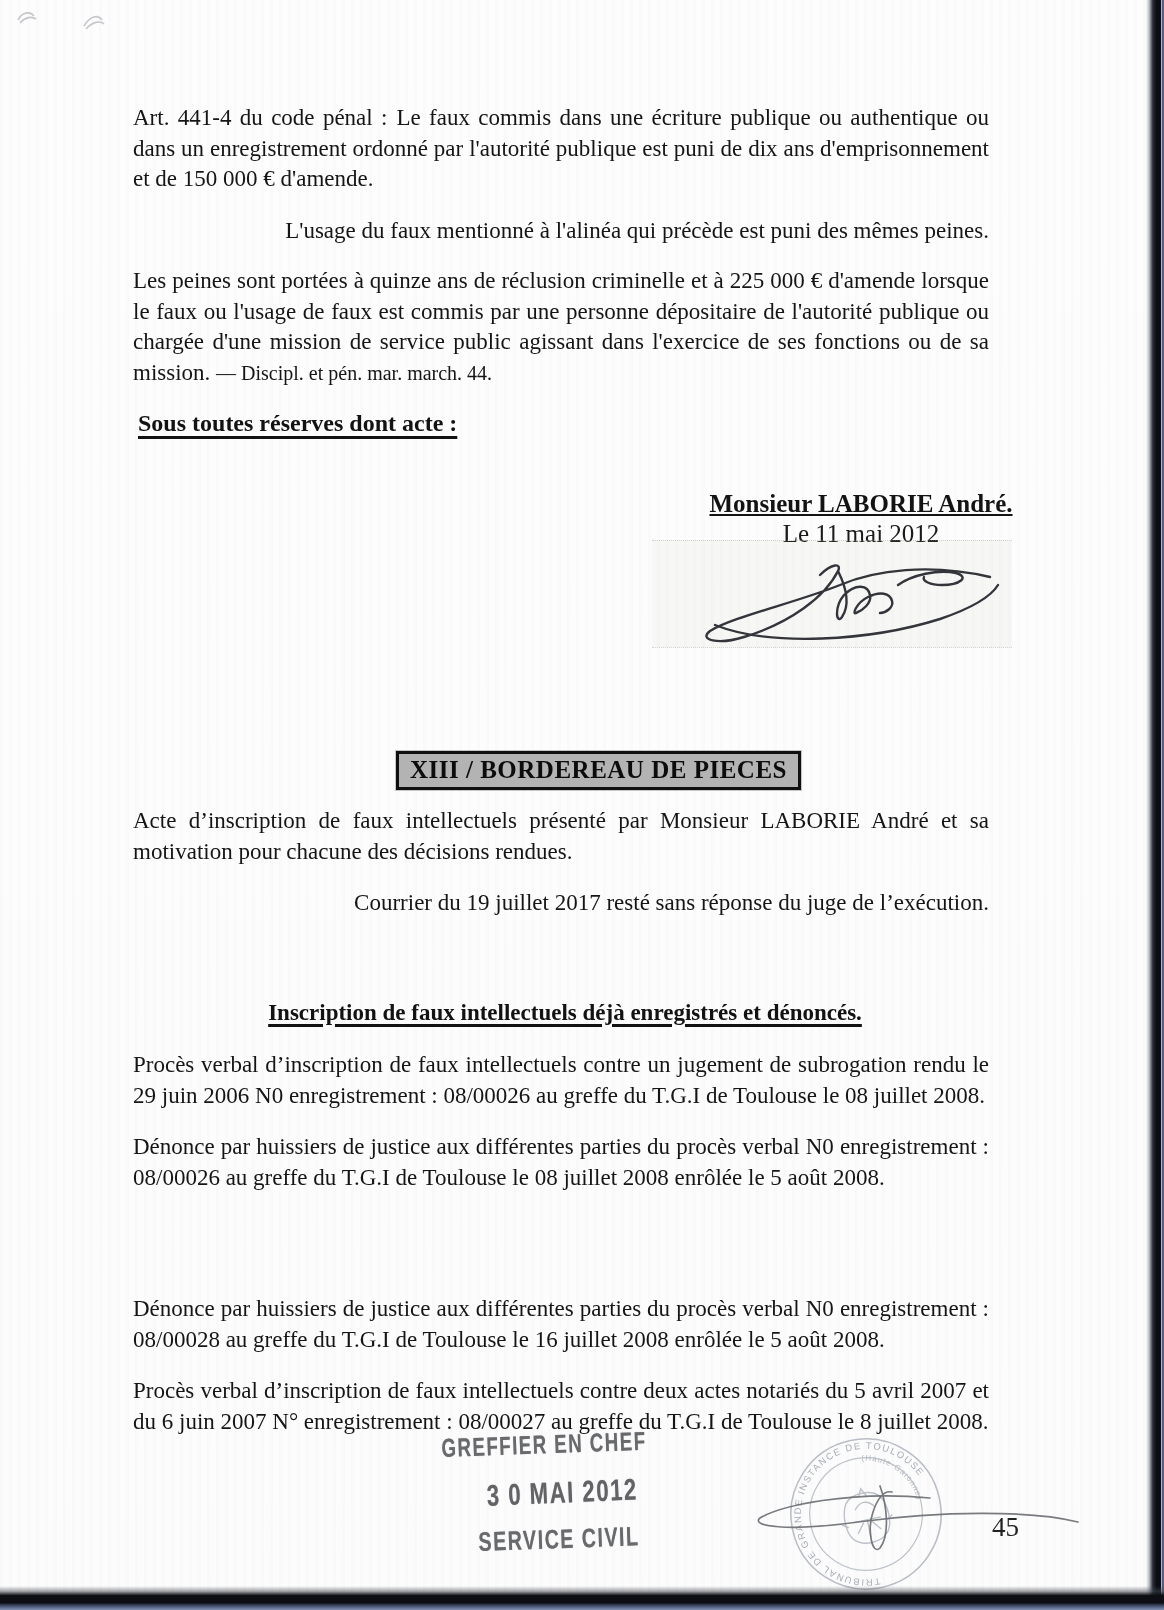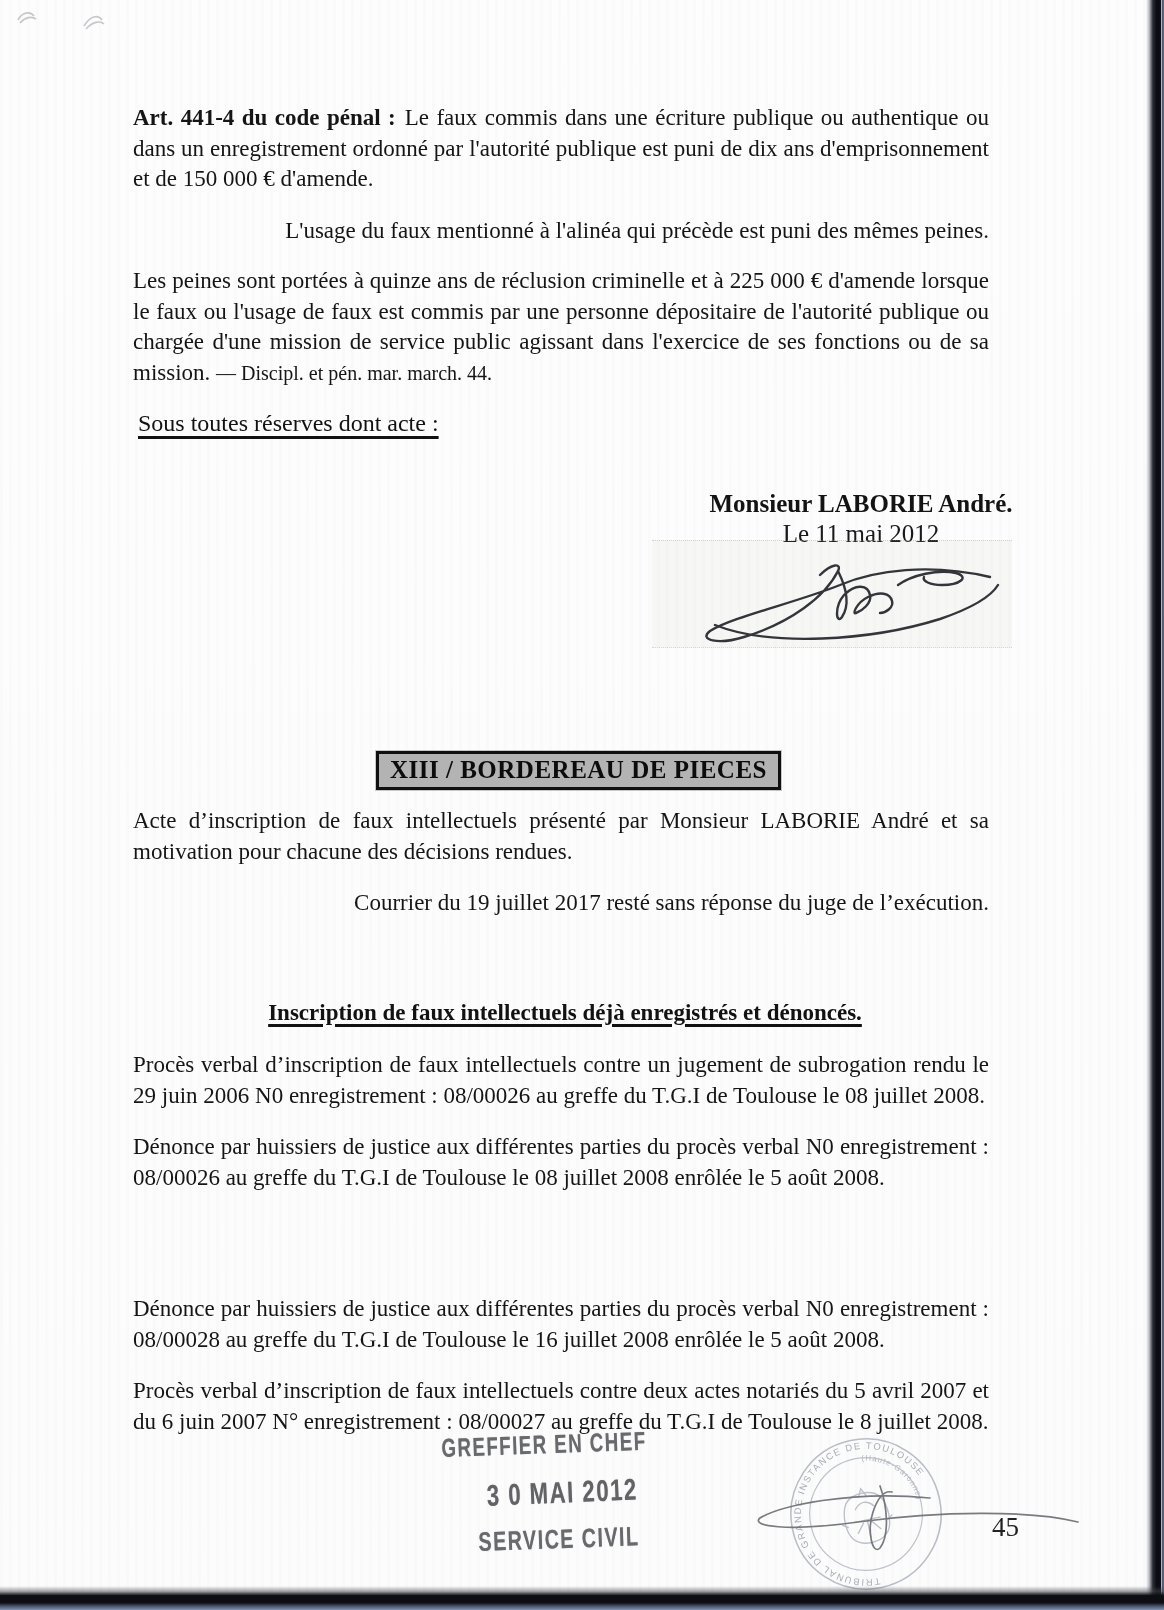--- a/index.html
+++ b/index.html
@@ -13,42 +13,42 @@
     position:absolute;inset:0;
     background:
       repeating-linear-gradient(to right, rgba(0,0,0,0.012) 0 3px, rgba(0,0,0,0) 3px 9px),
       linear-gradient(#fdfdfd,#fcfcfc);
   }
   .p{
     position:absolute;left:133px;width:856px;margin:0;
     font-size:23px;line-height:30.5px;text-align:justify;color:#151515;
   }
   .single{text-align:right;}
-  .lead{font-weight:700;}
+  .lead{font-weight:400;}
   .lead-rest{margin-left:9px;}
   .ref{font-size:20px;}
   .heading-underline{
     position:absolute;left:138px;margin:0;
-    font-size:24px;font-weight:400;color:#121212;
+    font-size:24px;font-weight:700;color:#121212;
     text-decoration:underline;text-underline-offset:5px;text-decoration-thickness:2.5px;
   }
   .sig-block{
     position:absolute;left:705px;top:490px;width:312px;text-align:center;
   }
-  .sig-name{font-size:25px;font-weight:700;margin:0;color:#131313;}
+  .sig-name{font-size:25px;font-weight:700;margin:0;color:#131313;text-decoration:underline;}
   .sig-date{font-size:25px;margin:2px 0 0 0;color:#1a1a1a;text-align:center;}
   .sig-noise{
     position:absolute;left:652px;top:540px;width:360px;height:106px;
     background:rgba(175,175,172,0.08);
     border-top:1px dotted rgba(140,140,140,0.35);
     border-bottom:1px dotted rgba(140,140,140,0.30);
   }
   .sig-svg{position:absolute;left:660px;top:545px;}
   .title-box{
-    position:absolute;left:376px;top:751px;
+    position:absolute;left:396px;top:751px;
     display:inline-block;margin:0;
     background:#b3b3b3;border:3px solid #101010;
     padding:2px 11px 3px 11px;
     font-size:25px;font-weight:700;letter-spacing:.5px;color:#0c0c0c;
     box-shadow:0 0 0 1px rgba(120,120,120,.4);
     white-space:nowrap;
   }
   .centered-sub{
     position:absolute;left:133px;width:856px;margin:4px;text-align:center;
     font-size:23px;font-weight:700;color:#121212;

